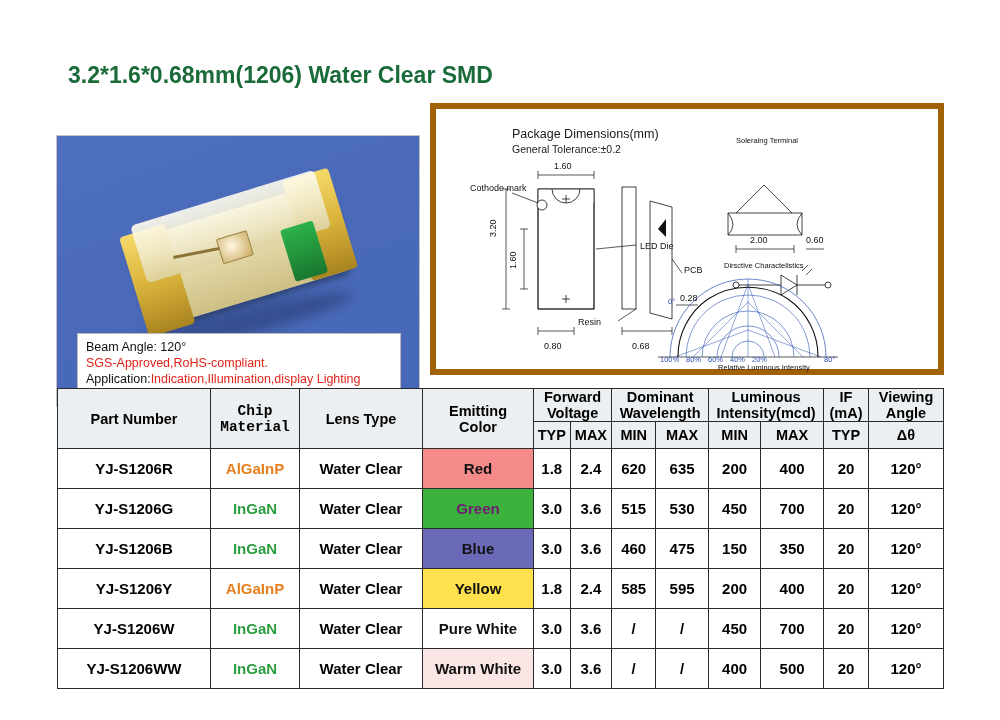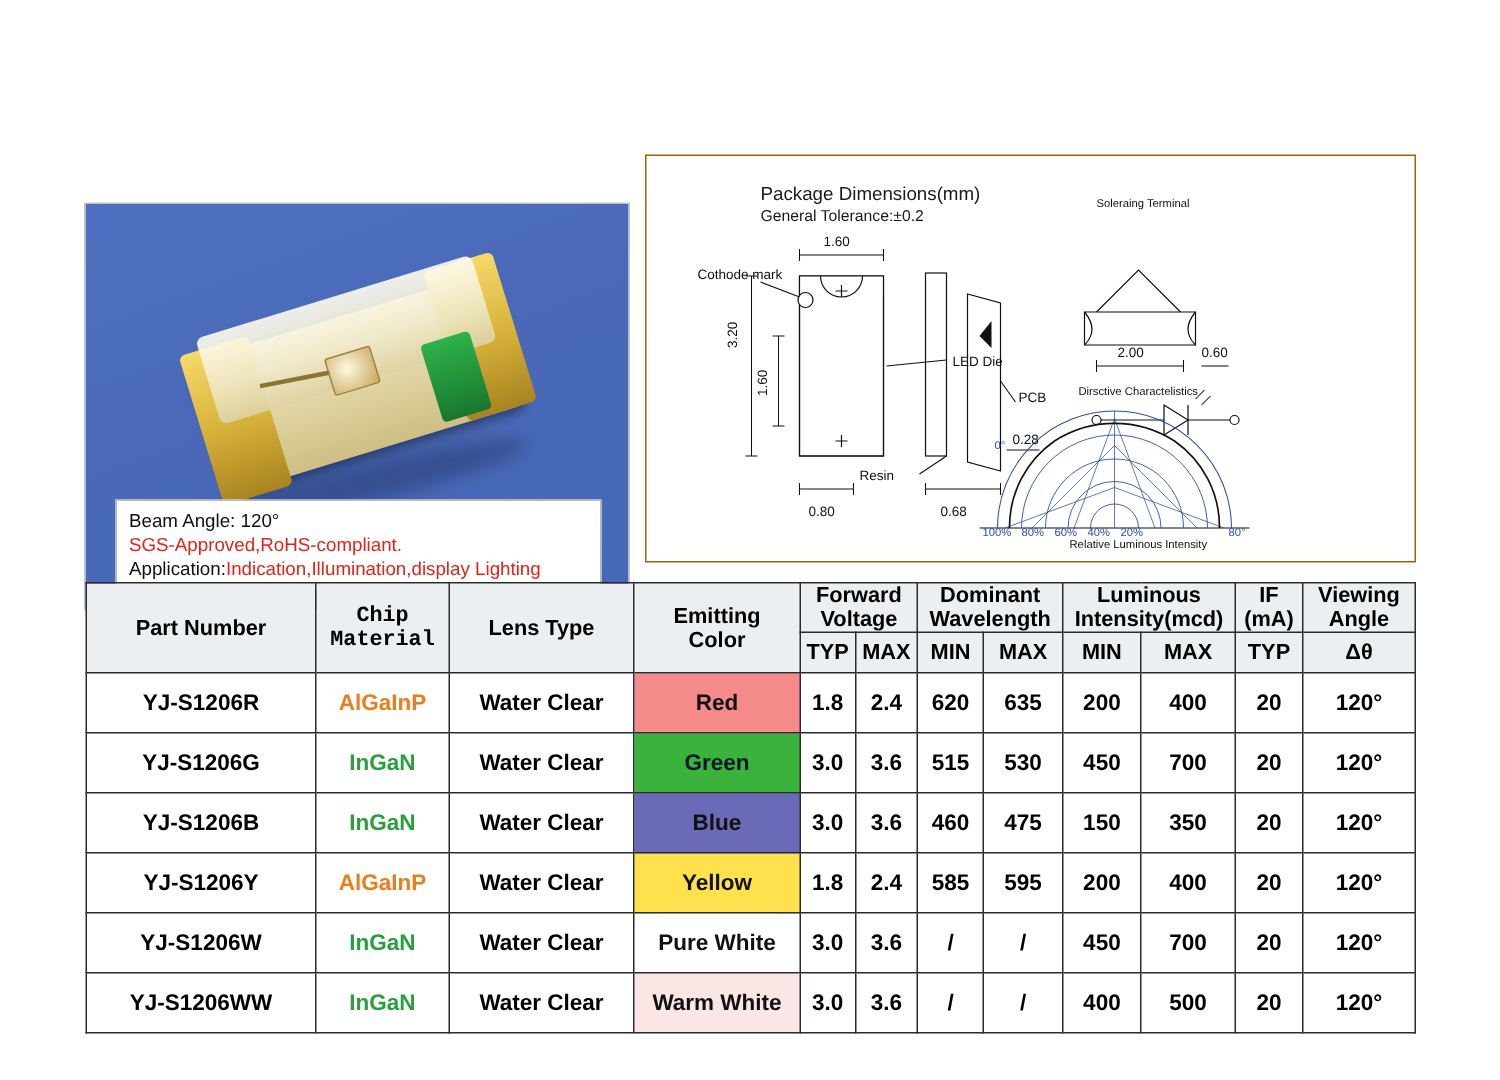--- a/index.html
+++ b/index.html
@@ -137,21 +137,21 @@
     white-space: nowrap;
   }
   .cap-red { color: #e2231a; }
   
   .draw-panel {
     position: absolute;
     left: 430px;
     top: 103px;
     width: 514px;
     height: 272px;
-    border: 1px solid #a16207;
+    border: 6px solid #a16207;
     background: #ffffff;
     box-sizing: border-box;
   }
   .dim-title {
     position: absolute;
     left: 76px;
     top: 18px;
     font-size: 12.5px;
     color: #1a1a1a;
     font-weight: normal;
@@ -199,32 +199,33 @@
   }
   .tbl tbody td {
     height: 39px;
     background: #ffffff;
     font-size: 15px;
   }
   .pn { font-size: 15px; }
   .algainp { color: #e77f1e; }
   .ingan { color: #2b9e3f; }
   .swatch-red { background: #f48a8a !important; color: #111; }
-  .swatch-green { background: #3bb23b !important; color: #0f172a; }
+  .swatch-green { background: #3bb23b !important; color: #701a75; }
   .swatch-blue { background: #6a6ab8 !important; color: #111; }
   .swatch-yellow { background: #ffe14d !important; color: #111; }
   .swatch-white { background: #ffffff !important; color: #111; border-radius: 17px; }
   .swatch-warm { background: #fbe6e6 !important; color: #111; }
   .sub-th { font-size: 13.5px; }
 </style>
 </head>
 <body>
 
 <div id="page">
 
+  <div class="title">3.2*1.6*0.68mm(1206) Water Clear SMD</div>
 
   <div class="photo-panel">
     <div class="photo-inner">
       <div class="led-shadow"></div>
       <div class="led-body">
         <div class="led-base"></div>
         <div class="led-pad-l"></div>
         <div class="led-pad-r"></div>
         <div class="led-top"></div>
         <div class="led-green"></div>

